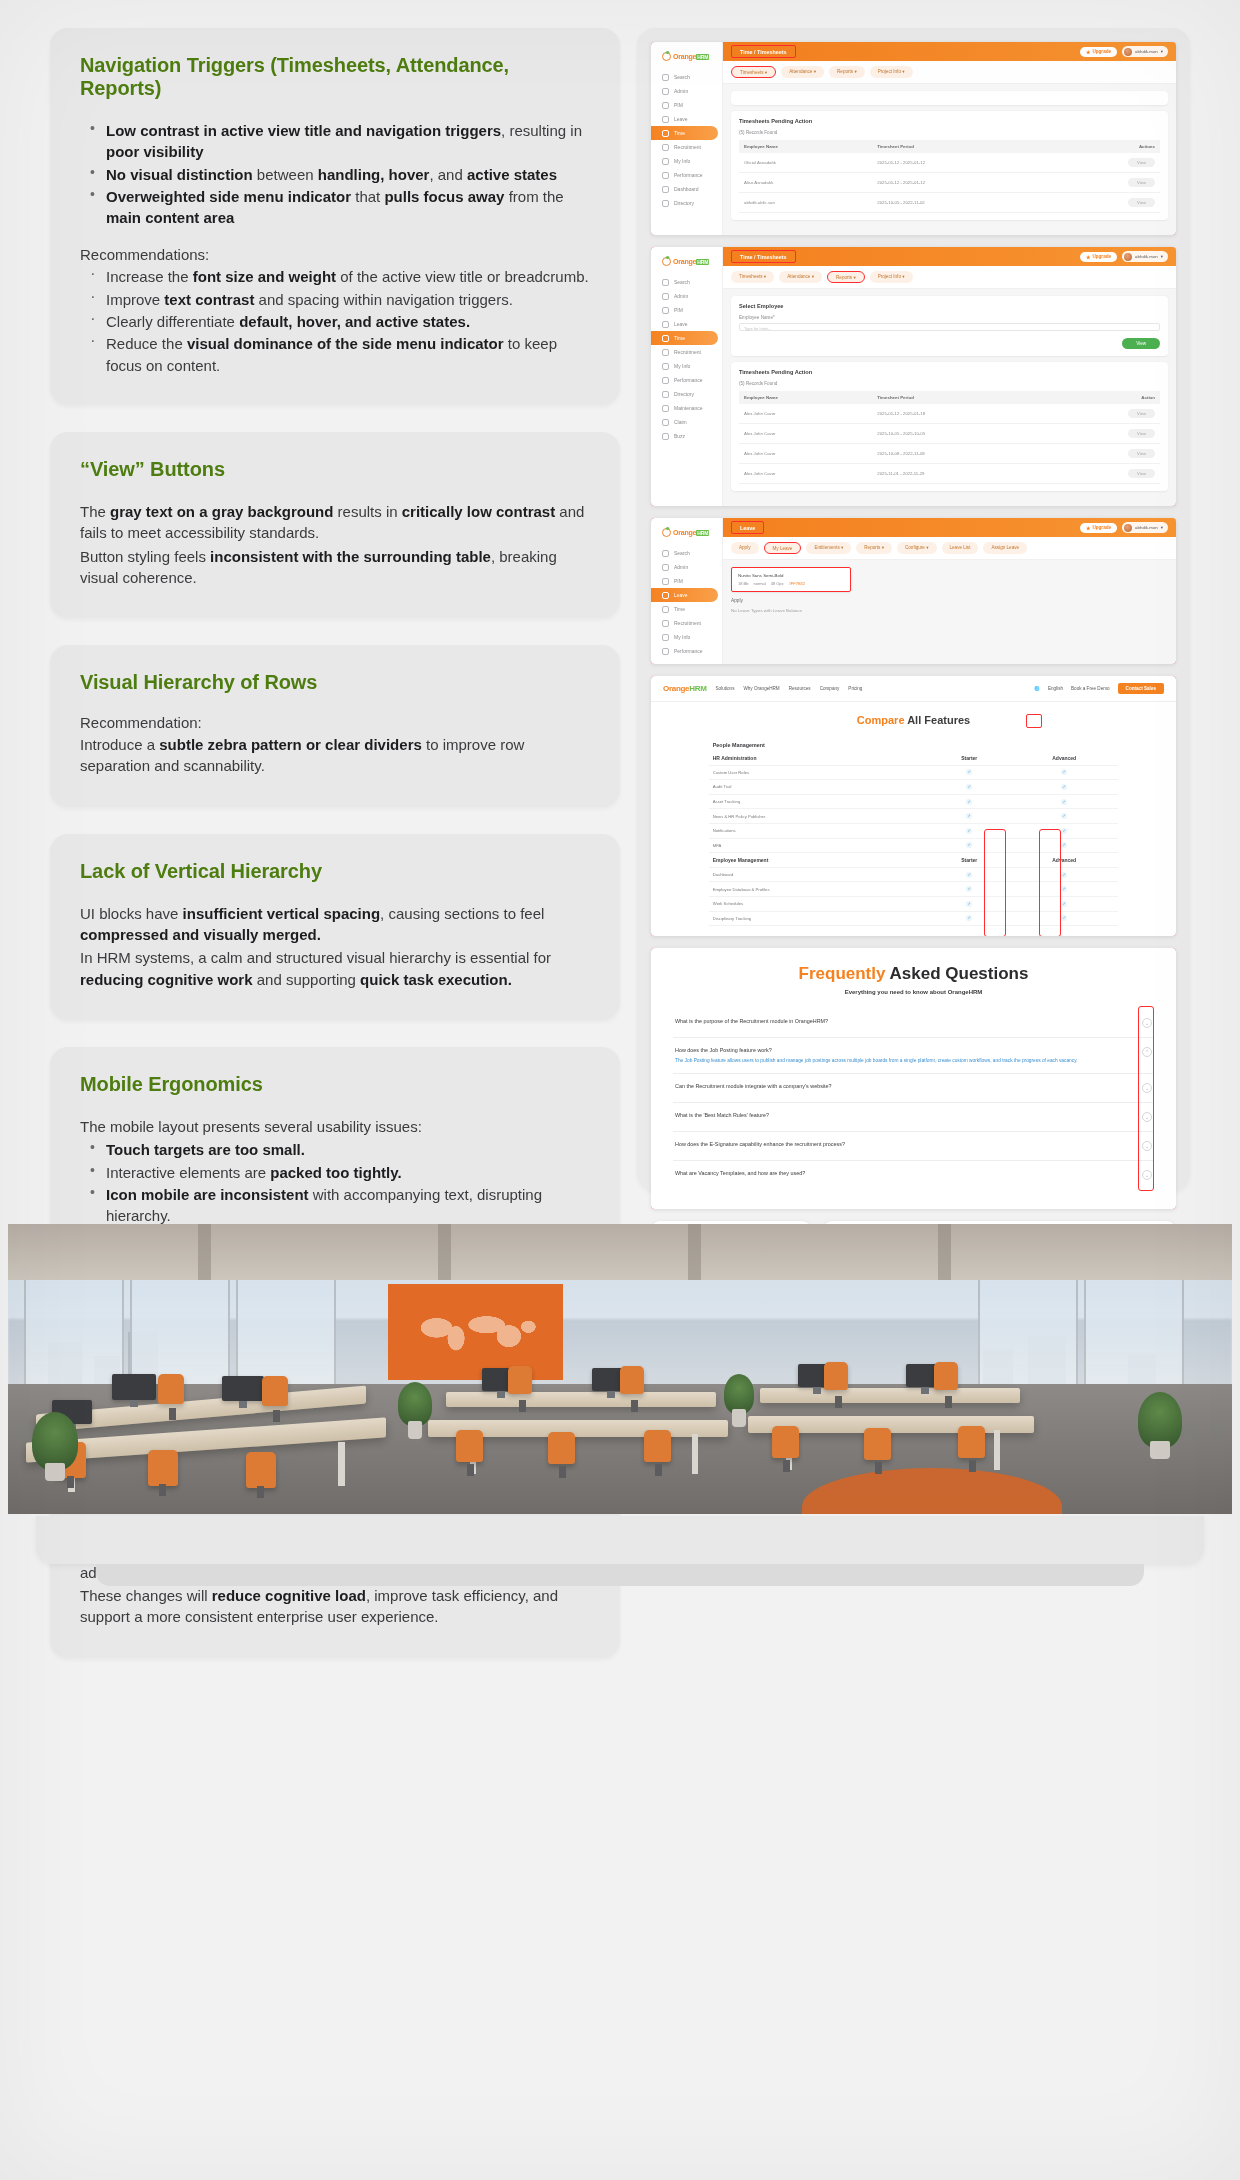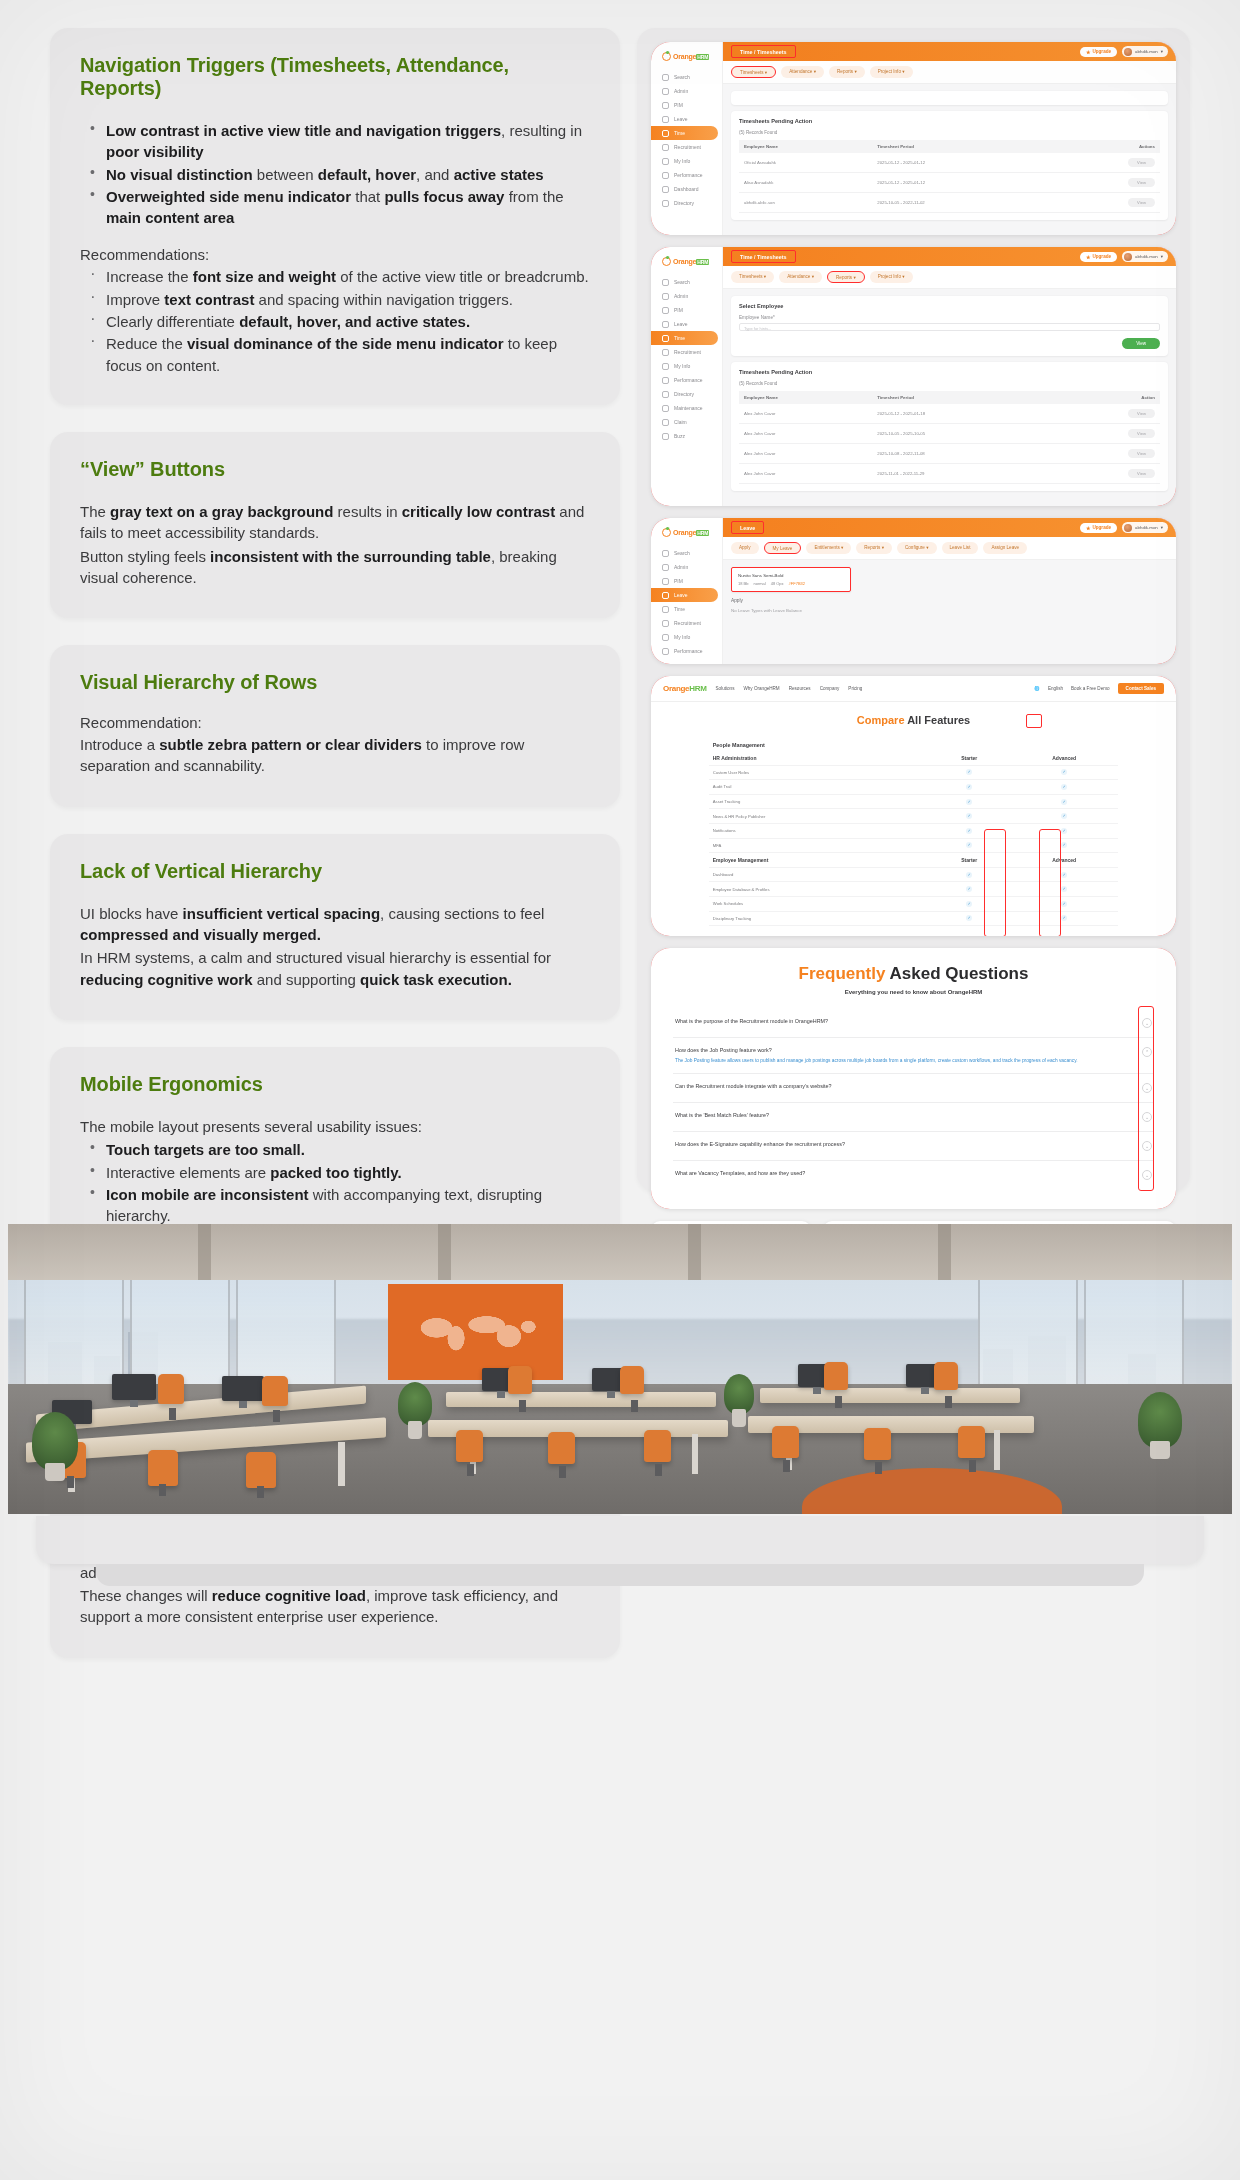--- a/index.html
+++ b/index.html
@@ -45,21 +45,21 @@
 
   
   .right-panel {
     position: absolute; left: 637px; top: 28px; width: 553px; height: 1163px;
     background: #ebeaeb; border-radius: 18px;
     box-shadow: 0 2px 5px rgba(0,0,0,0.045);
     padding: 14px;
   }
   .shots { display: flex; flex-direction: column; gap: 12px; }
   .shot {
-    background: #ef4444; border-radius: 19px; overflow: hidden;
+    background: #ef4444; border-radius: 4px; overflow: hidden;
     box-shadow: 0 1px 4px rgba(0,0,0,0.10);
     position: relative;
   }
 
   
   .hrm { display: flex; font-size: 5.2px; color: #4a4a4d; }
   .hrm-side {
     width: 72px; background: #fff; flex: 0 0 72px; padding: 8px 0 6px 0;
     border-right: 1px solid #f0f0f0;
   }
@@ -355,21 +355,21 @@
 <body>
 
 <div class="page">
 
   <div class="left-col">
 
     <div class="note-card">
       <div class="note-title">Navigation Triggers (Timesheets, Attendance, Reports)</div>
       <ul class="note-list">
         <li class="note-li"><b>Low contrast in active view title and navigation triggers</b>, resulting in <b>poor visibility</b></li>
-        <li class="note-li"><b>No visual distinction</b> between <b>default, hover</b>, and <b>active states</b></li>
+        <li class="note-li"><b>No visual distinction</b> between <b>handling, hover</b>, and <b>active states</b></li>
         <li class="note-li"><b>Overweighted side menu indicator</b> that <b>pulls focus away</b> from the <b>main content area</b></li>
       </ul>
       <div class="sub-head">Recommendations:</div>
       <ul class="note-list small-bullets">
         <li class="note-li">Increase the <b>font size and weight</b> of the active view title or breadcrumb.</li>
         <li class="note-li">Improve <b>text contrast</b> and spacing within navigation triggers.</li>
         <li class="note-li">Clearly differentiate <b>default, hover, and active states.</b></li>
         <li class="note-li">Reduce the <b>visual dominance of the side menu indicator</b> to keep focus on content.</li>
       </ul>
     </div>

